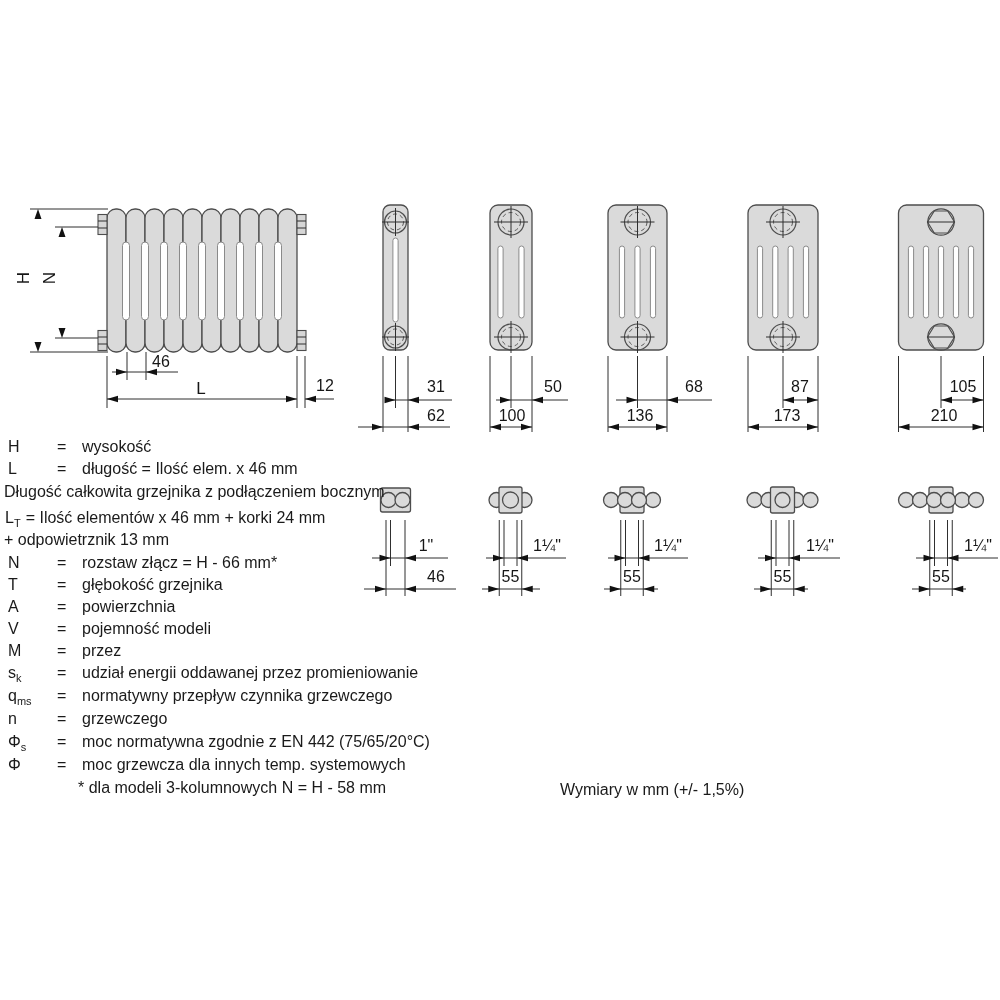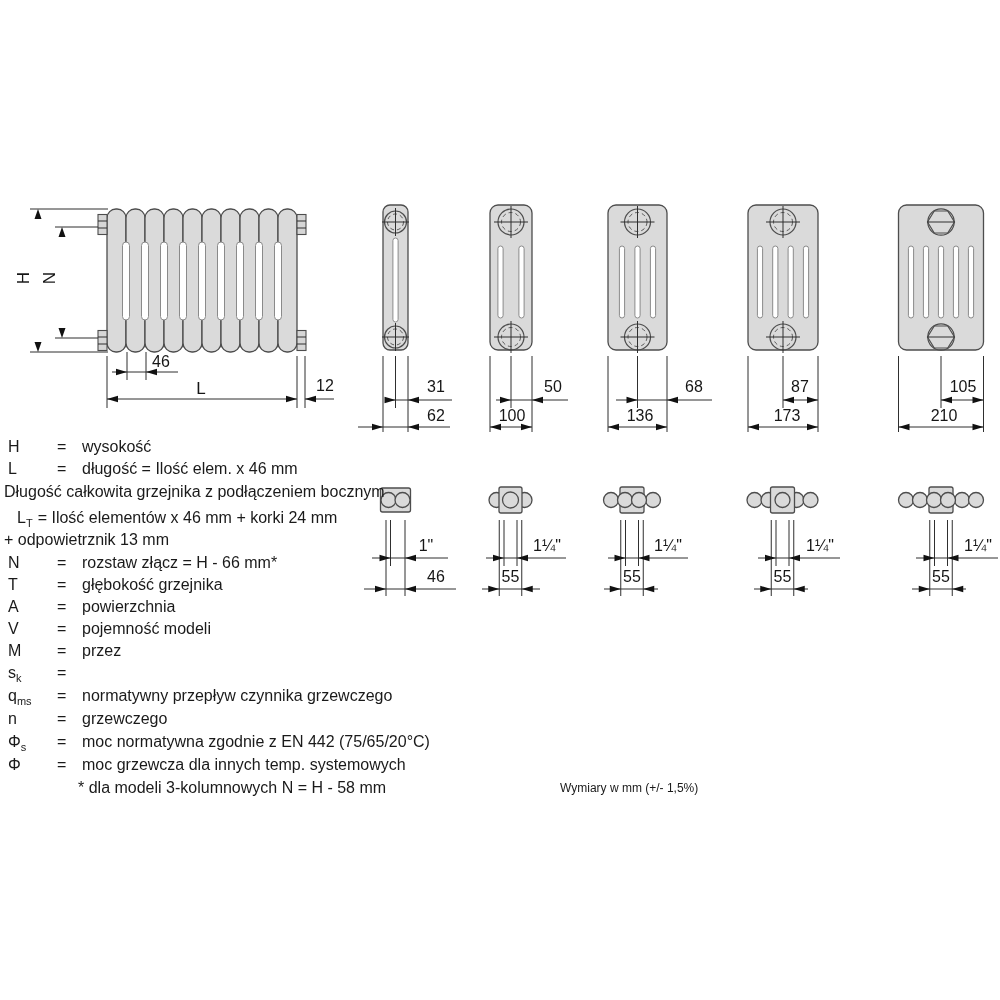--- a/index.html
+++ b/index.html
@@ -14,25 +14,25 @@
   .plug{fill:none;stroke:#4d4d4d;stroke-width:1.2;}
   .plug-dash{fill:none;stroke:#5a5a5a;stroke-width:1;stroke-dasharray:4 3;}
   .dline{stroke:#2f2f2f;stroke-width:1;fill:none;}
   .arr{fill:#111111;stroke:none;}
   .legend{position:absolute;left:0;top:0;width:470px;font-size:16px;line-height:20px;}
   .lrow{position:absolute;left:0;width:470px;height:21px;white-space:nowrap;}
   .lrow .sym{position:absolute;left:8px;}
   .lrow .eq{position:absolute;left:57px;}
   .lrow .desc{position:absolute;left:82px;}
   .lrow.free span{position:absolute;left:4px;}
-  .lrow.subline{left:5px;margin-left:12px;}
+  .lrow.subline{left:5px;}
   .lrow.subline .rest{margin-left:5px;}
   .lrow.note span{position:absolute;left:78px;}
   sub{font-size:11px;}
-  .footer{position:absolute;left:560px;top:781px;font-size:12px;}
+  .footer{position:absolute;left:560px;top:781px;font-size:16px;}
 </style>
 </head>
 <body>
 
 <div class="page">
 
 <svg width="1000" height="640" viewBox="0 0 1000 640">
 
   <g>
 
@@ -392,20 +392,21 @@
     <span class="desc">pojemność modeli</span>
   </div>
   <div class="lrow" style="top:641px">
     <span class="sym"><span>M</span><sub></sub></span>
     <span class="eq">=</span>
     <span class="desc">przez</span>
   </div>
   <div class="lrow" style="top:663px">
     <span class="sym"><span>s</span><sub>k</sub></span>
     <span class="eq">=</span>
+    <span class="desc">udział energii oddawanej przez promieniowanie</span>
   </div>
   <div class="lrow" style="top:686px">
     <span class="sym"><span>q</span><sub>ms</sub></span>
     <span class="eq">=</span>
     <span class="desc">normatywny przepływ czynnika grzewczego</span>
   </div>
   <div class="lrow" style="top:709px">
     <span class="sym"><span>n</span><sub></sub></span>
     <span class="eq">=</span>
     <span class="desc">grzewczego</span>

